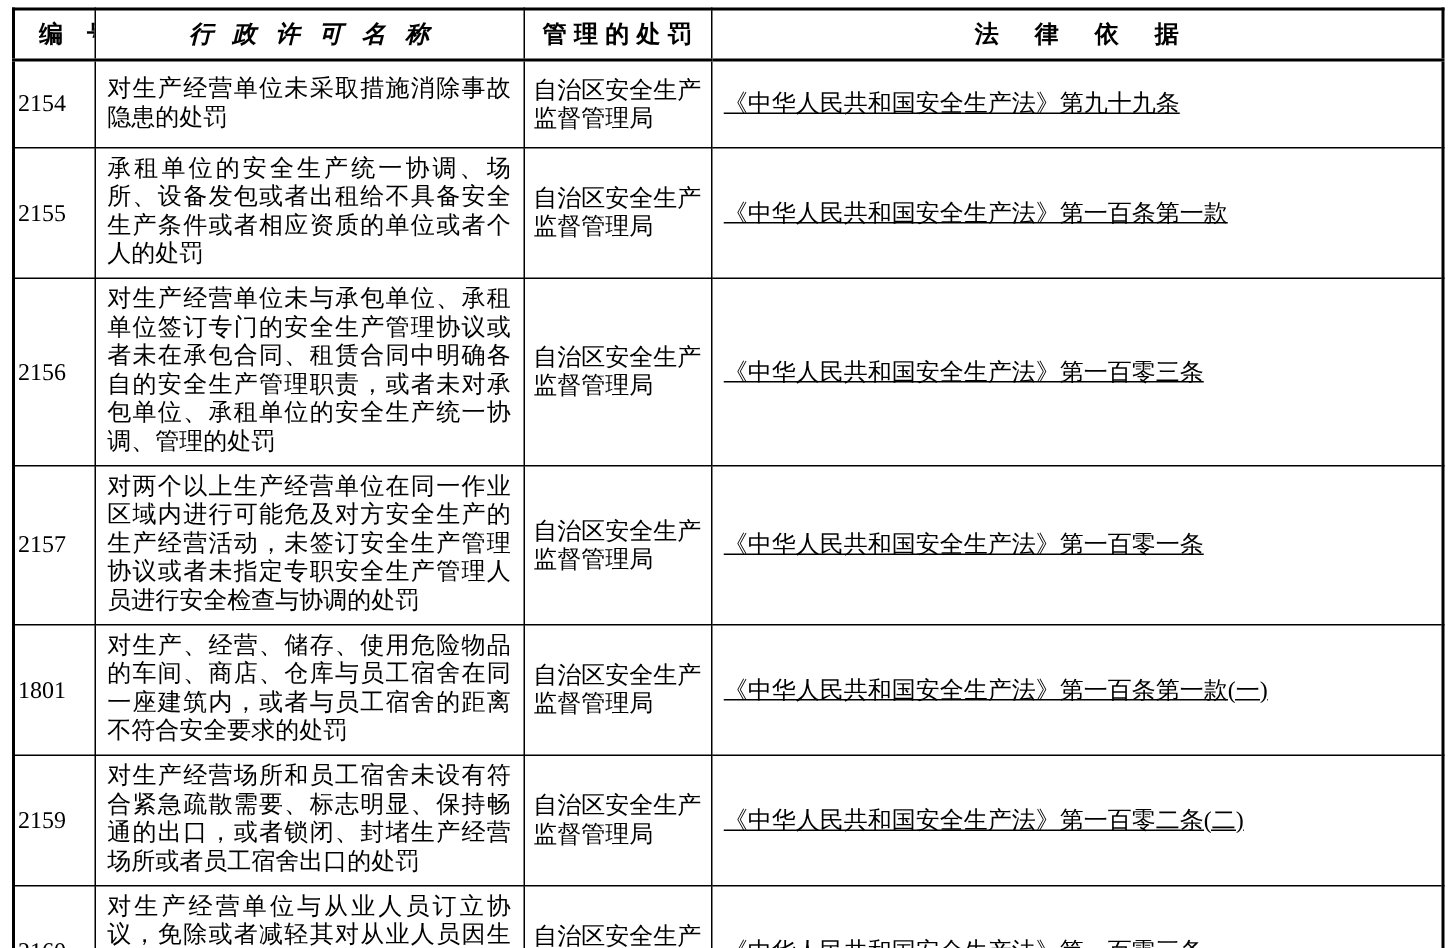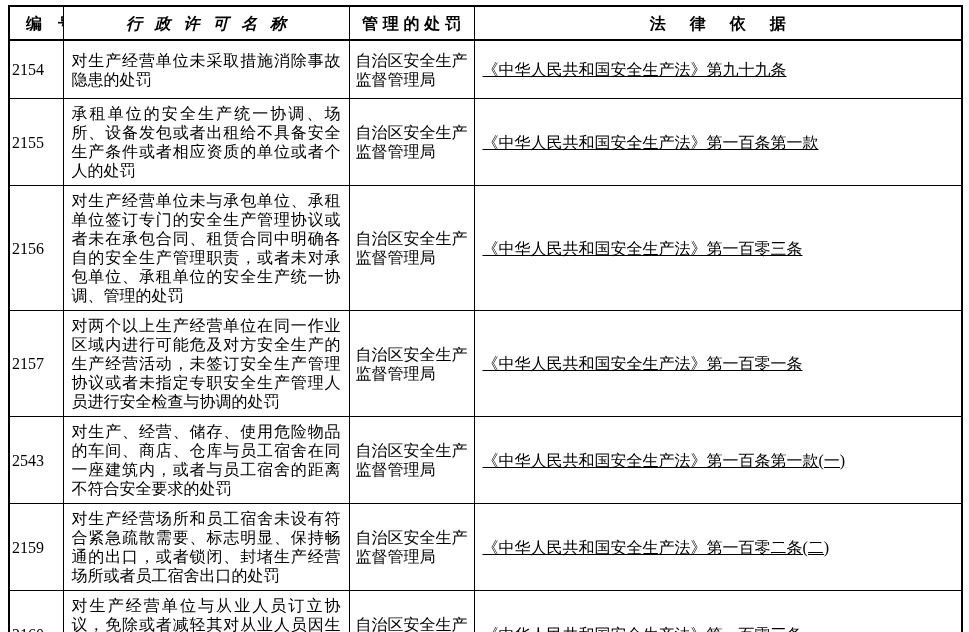--- a/index.html
+++ b/index.html
@@ -52,20 +52,21 @@
   th.h-agency { letter-spacing: 0.3em;  text-indent: 0.3em; }
   th.h-legal  { letter-spacing: 1.5em;  text-indent: 1.5em; }
 
   td.cell-id {
     padding: 6px 2px;
     font-family: "Liberation Serif", serif;
   }
   td.cell-name {
     text-align: justify;
     padding: 5px 8px;
+    font-family: Liberation Mono, monospace;
   }
   td.cell-agency {
     text-align: left;
     padding: 5px 6px;
     font-family: Liberation Serif, serif;
   }
   td.cell-legal {
     text-align: left;
     padding: 19px 8px;
     text-decoration: underline;
@@ -109,21 +110,21 @@
         <td class="cell-agency">自治区安全生产监督管理局</td>
         <td class="cell-legal">《中华人民共和国安全生产法》第一百零三条</td>
       </tr>
       <tr>
         <td class="cell-id">2157</td>
         <td class="cell-name">对两个以上生产经营单位在同一作业区域内进行可能危及对方安全生产的生产经营活动，未签订安全生产管理协议或者未指定专职安全生产管理人员进行安全检查与协调的处罚</td>
         <td class="cell-agency">自治区安全生产监督管理局</td>
         <td class="cell-legal">《中华人民共和国安全生产法》第一百零一条</td>
       </tr>
       <tr>
-        <td class="cell-id">2543</td>
+        <td class="cell-id">1801</td>
         <td class="cell-name">对生产、经营、储存、使用危险物品的车间、商店、仓库与员工宿舍在同一座建筑内，或者与员工宿舍的距离不符合安全要求的处罚</td>
         <td class="cell-agency">自治区安全生产监督管理局</td>
         <td class="cell-legal">《中华人民共和国安全生产法》第一百条第一款(一)</td>
       </tr>
       <tr>
         <td class="cell-id">2159</td>
         <td class="cell-name">对生产经营场所和员工宿舍未设有符合紧急疏散需要、标志明显、保持畅通的出口，或者锁闭、封堵生产经营场所或者员工宿舍出口的处罚</td>
         <td class="cell-agency">自治区安全生产监督管理局</td>
         <td class="cell-legal">《中华人民共和国安全生产法》第一百零二条(二)</td>
       </tr>

